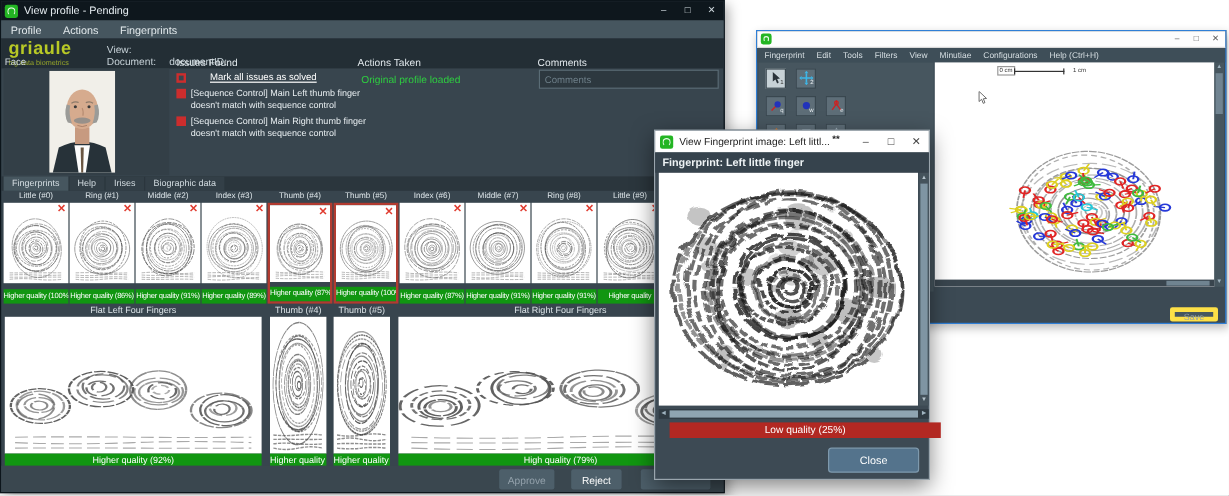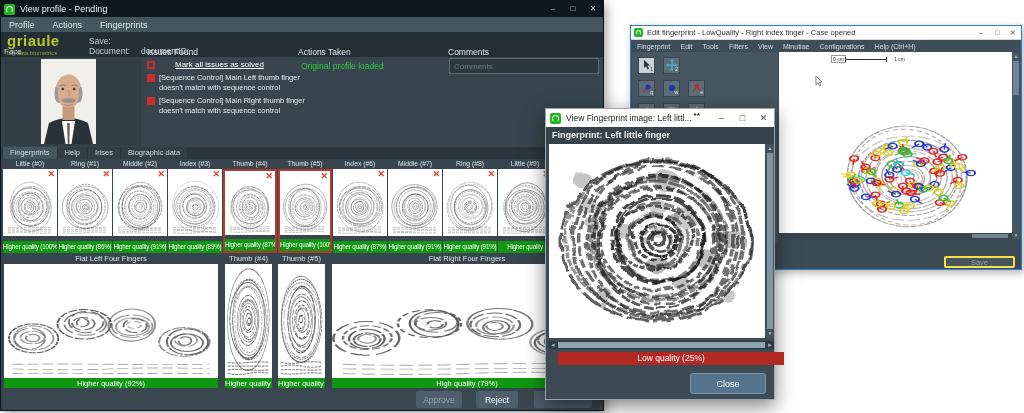--- a/index.html
+++ b/index.html
@@ -87,21 +87,21 @@
   .cursor-a{position:absolute;left:36px;top:24px;width:8px;height:11px;}
   #editor-print{position:absolute;left:46px;top:56px;width:170px;height:126px;}
   .ehs{position:absolute;left:0;bottom:0;right:0;height:6px;background:#39454e;}
   .ehs::before{content:"";position:absolute;right:4px;top:1px;width:36px;height:4px;background:#708491;}
   .evs{position:absolute;right:1px;top:26px;width:8px;height:187px;background:#46565f;}
   .evs::before{content:"";position:absolute;left:1px;right:1px;top:9px;height:34px;background:#708491;}
   .evs span{position:absolute;left:0;right:0;text-align:center;font-size:5px;color:#9fb3bf;line-height:8px;}
   .evs .dn{bottom:0;}
   .estatus{position:absolute;left:0;top:217px;right:0;height:13px;display:flex;gap:30px;padding-left:8px;align-items:center;}
   .estatus span{font-size:7.5px;color:#cfd8dd;white-space:nowrap;}
-  #btn-save{position:absolute;right:6px;top:230px;width:71px;height:12px;background:#46565f;border:2px solid #fde047;border-radius:2px;font-size:7.5px;color:#93a1ab;font-family:inherit;line-height:9px;cursor:default;}
+  #btn-save{position:absolute;right:6px;top:230px;width:40px;height:12px;background:#46565f;border:4px solid #fde047;border-radius:2px;font-size:7.5px;color:#93a1ab;font-family:inherit;line-height:9px;cursor:default;}
 
   
   .viewer{left:545px;top:108px;width:230px;height:292px;background:#3d4a54;border:1px solid #9aa5ad;box-shadow:0 6px 18px rgba(0,0,0,.5);z-index:3;}
   .vtb{position:absolute;left:0;top:0;right:0;height:18px;background:#fff;display:flex;align-items:center;}
   .vtb .appicon{width:11px;height:11px;margin:0 5px 0 4px;}
   .vtb .t{font-size:8.5px;color:#222;white-space:nowrap;overflow:hidden;max-width:128px;}
   .vtb .sfx{font-size:8px;font-weight:bold;color:#222;margin-left:2px;position:relative;top:-3px;}
   .vtb .wctl span{width:21px;font-size:9px;color:#444;line-height:18px;}
   .vheader{position:absolute;left:0;top:18px;right:0;height:17px;background:#36434d;font-size:9px;font-weight:bold;color:#eef3f5;line-height:17px;padding-left:6px;white-space:nowrap;}
   .vimage{position:absolute;left:3px;top:35px;width:216px;height:194px;background:#fff;overflow:hidden;}
@@ -134,21 +134,21 @@
     <div class="pmenu" id="profile-menu">
         <span>Profile</span>
         <span>Actions</span>
         <span>Fingerprints</span>
       </div>
     <div class="band">
       <div class="brand">
         <span class="n" style="color: rgb(184, 201, 38);">griaule</span>
         <span class="g" style="color: rgb(184, 201, 38); opacity: 0.75;">big data biometrics</span>
       </div>
-      <span class="fld" style="left:88px;top:4px;">Save:</span>
+      <span class="fld" style="left:88px;top:4px;">View:</span>
       <span class="fld" style="left:88px;top:14px;">Document:</span>
       <span class="fld" style="left:140px;top:14px;">documentID:</span>
     </div>
     <span class="facelabel">Face</span>
     <div class="facepanel">
       <div class="photo" id="face-photo"><svg viewBox="0 0 55 85" width="100%" height="100%">
             <rect width="55" height="85" fill="#f1efe9"></rect>
             <path d="M3 85 L8 64 Q27.5 54 47 64 L52 85 Z" fill="#273239"></path>
             <path d="M21 62 L34 62 L30.5 85 L24.5 85 Z" fill="#fdfdfd"></path>
             <path d="M26.2 64 L28.8 64 L28.3 85 L26.7 85 Z" fill="#6a5642"></path>
@@ -593,21 +593,20 @@
     <div class="pfooter">
       <button class="btn" id="btn-approve">Approve</button>
       <button class="btn" id="btn-reject">Reject</button>
       <button class="btn" id="btn-stub"></button>
     </div>
   </section>
 
   <section class="win editor">
     <div class="etb">
       <span class="appicon"></span>
-      <span class="t">Edit fingerprint - LowQuality - Right index finger - Case opened</span>
       <span class="wctl">
         <span>–</span>
         <span>□</span>
         <span>✕</span>
       </span>
     </div>
     <div class="emenu" id="editor-menu">
         <span>Fingerprint</span>
         <span>Edit</span>
         <span>Tools</span>

